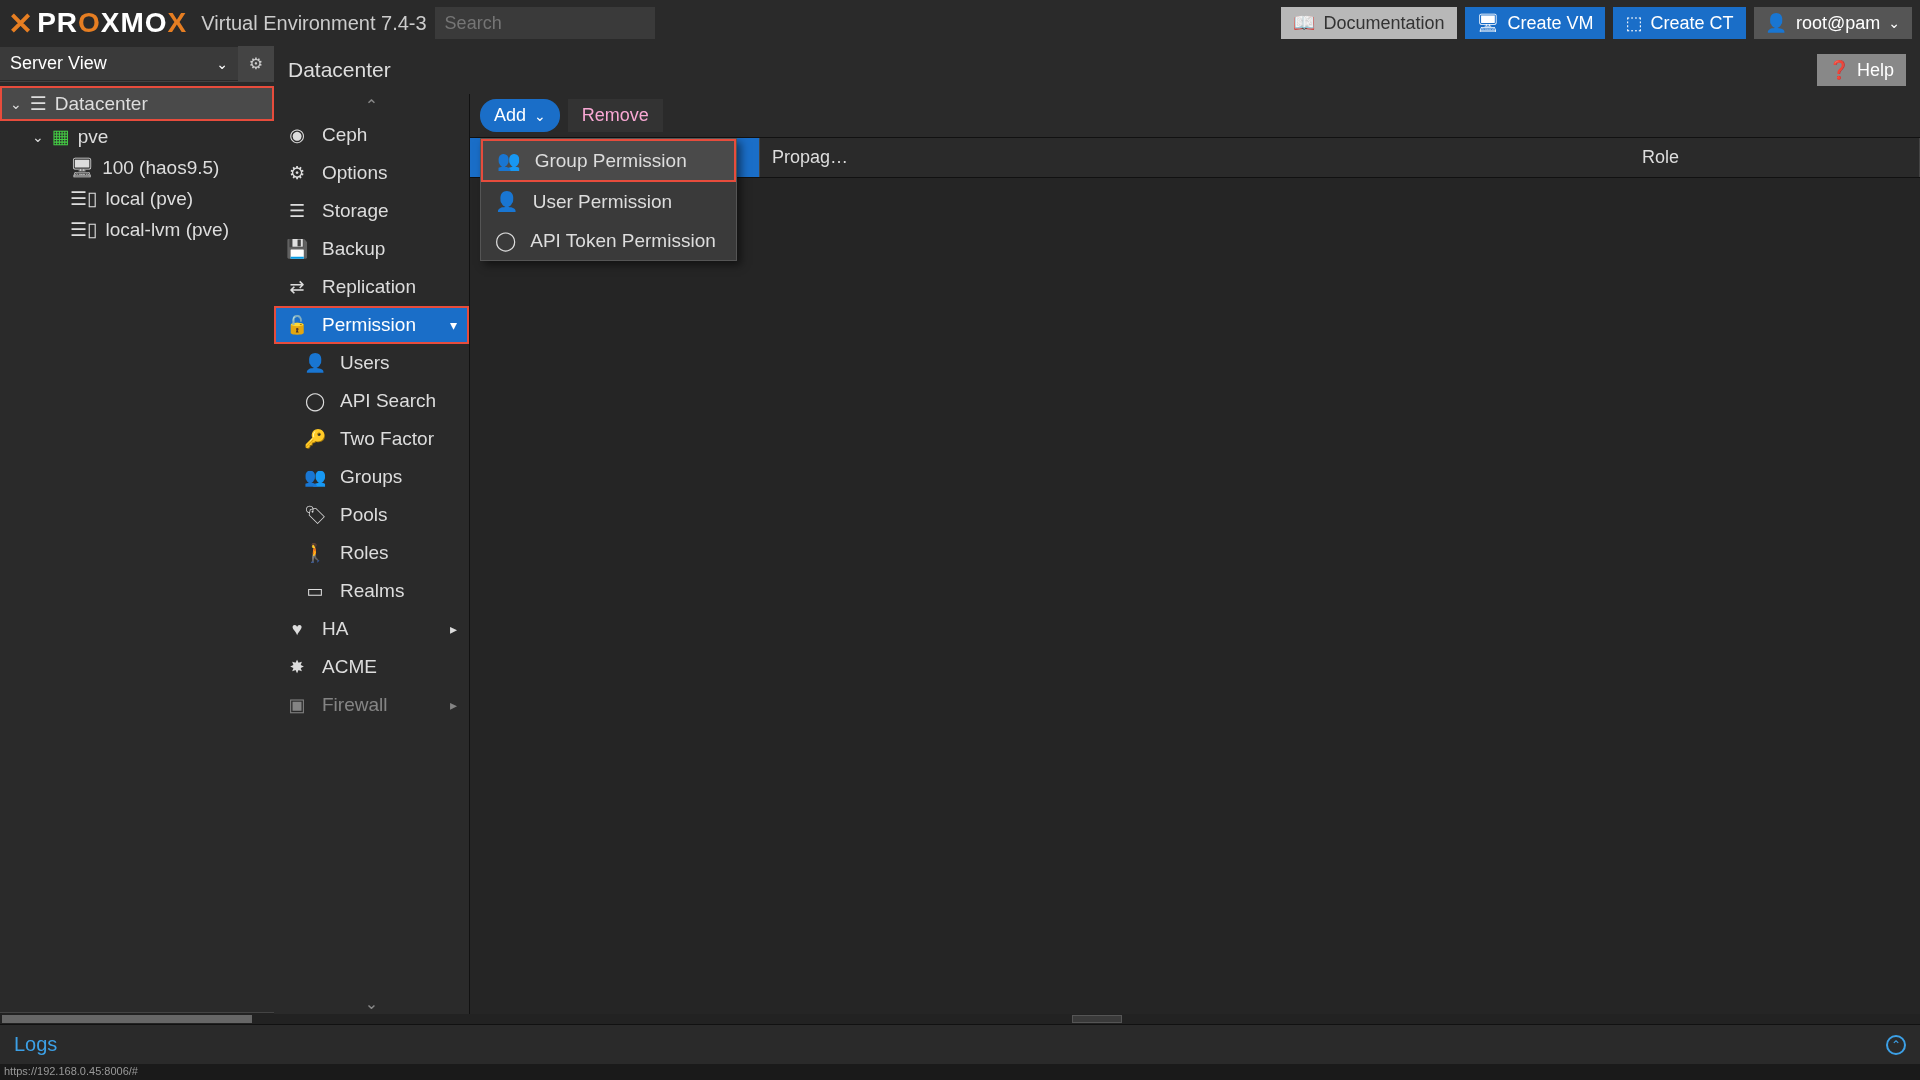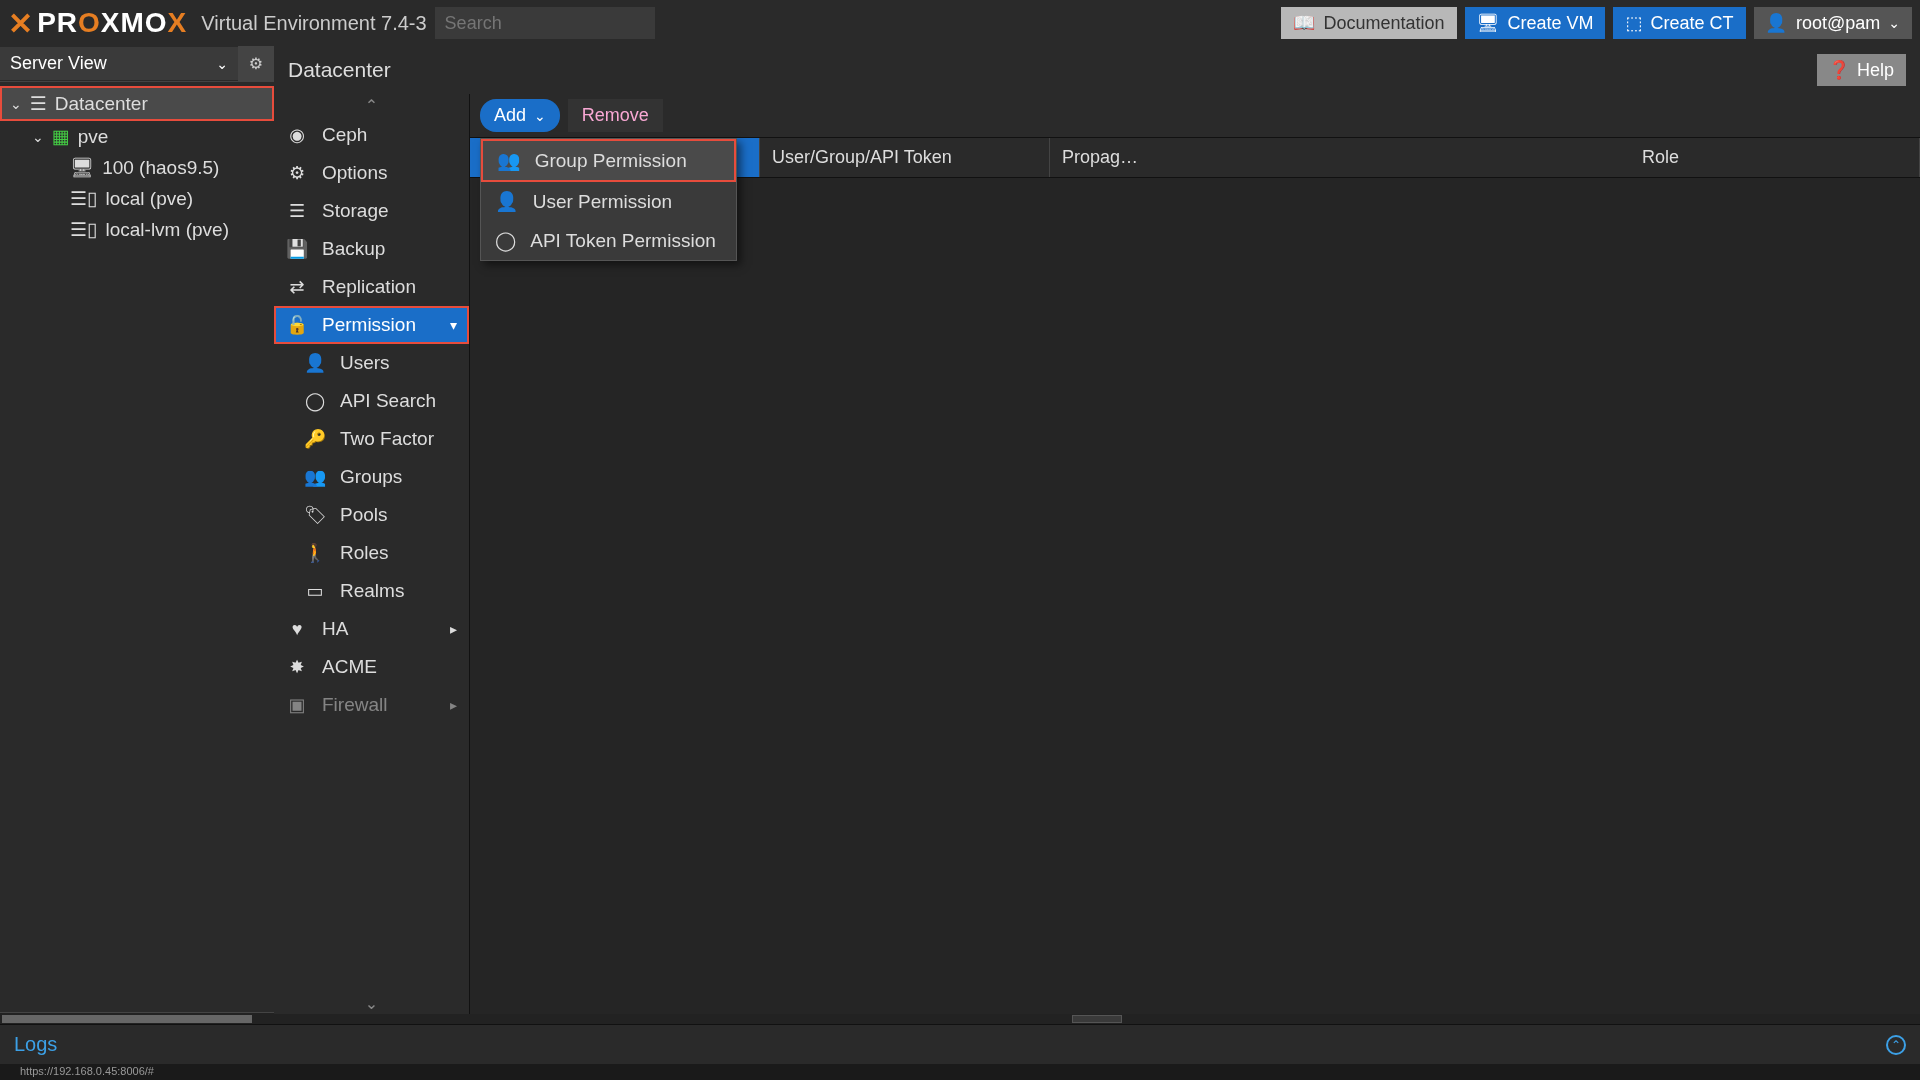--- a/index.html
+++ b/index.html
@@ -52,21 +52,21 @@
 .th-cell { padding: 8px 12px; font-size: 18px; color: #ddd; border-right: 1px solid #444; display: flex; align-items: center; }
 .th-cell.sel { background: #1a6ec8; color: #fff; }
 .dropdown-menu { position: absolute; left: 10px; top: 44px; background: #3a3a3a; border: 1px solid #555; box-shadow: 4px 4px 8px rgba(0,0,0,0.5); z-index: 100; }
 .dd-item { display: flex; align-items: center; padding: 8px 20px 8px 14px; font-size: 19px; color: #ddd; gap: 14px; cursor: pointer; }
 .dd-item.highlight-red { border: 2px solid #e74c3c; background: #4a4a4a; }
 .content-collapse { height: 10px; display: flex; align-items: center; justify-content: center; background: #222; }
 .collapse-handle { width: 50px; height: 8px; background: #3a3a3a; border: 1px solid #555; }
 .logs-panel { height: 40px; background: #2a2a2a; border-top: 1px solid #111; display: flex; align-items: center; padding: 0 14px; justify-content: space-between; }
 .logs-title { color: #3ca0e6; font-size: 20px; }
 .logs-collapse { color: #3ca0e6; border: 2px solid #3ca0e6; border-radius: 50%; width: 20px; height: 20px; display: flex; align-items: center; justify-content: center; font-size: 12px; }
-.status-bar { height: 16px; background: #1a1a1a; color: #999; font-size: 11px; padding: 1px 20px; }
+.status-bar { height: 16px; background: #1a1a1a; color: #999; font-size: 11px; padding: 1px 4px; }
 .chev { font-size: 14px; }
 </style>
 </head>
 <body>
 
 <div class="header">
   <div class="logo">
     <span class="logo-x">✕</span>
     <span class="logo-text">PR<span class="o">O</span>XMO<span class="o">X</span></span>
   </div>
@@ -226,23 +226,20 @@
             <span class="chev">⌄</span>
           </button>
           <button class="tb-btn remove">
             <span>Remove</span>
           </button>
         </div>
         <div class="table-header">
           <div class="th-cell sel" style="width:290px">
               <span style="visibility:hidden">Path</span>
             </div>
-          <div class="th-cell" style="width:290px">
-              <span>User/Group/API Token</span>
-            </div>
           <div class="th-cell" style="flex:1;border-right:none">
               <span>Propag…</span>
             </div>
           <div class="th-cell" style="width:290px">
               <span>Role</span>
             </div>
         </div>
 
         <div class="dropdown-menu">
           <div class="dd-item highlight-red">

